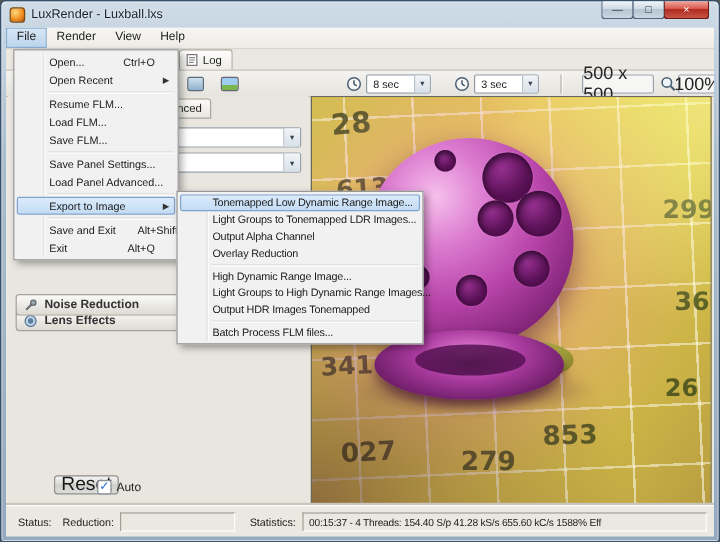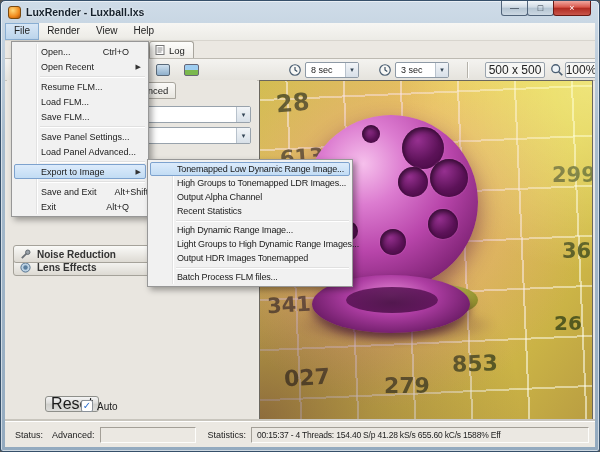--- a/index.html
+++ b/index.html
@@ -4,21 +4,21 @@
 <style>
   * { box-sizing: border-box; margin: 0; padding: 0; }
   html,body { width:600px; height:452px; overflow:hidden; font-family:"Liberation Sans", sans-serif; background:#555; }
 
   .window { position:absolute; inset:0; border:1px solid #36506a;
     background:linear-gradient(180deg,#cfdce8,#a8bccd 30%,#93aabf);
     border-radius:5px 5px 3px 3px;
     box-shadow:inset 0 0 0 1px rgba(255,255,255,.55); }
 
   
-  .titlebar { position:absolute; left:0; right:0; top:0; height:22px; display:flex; align-items:center; padding:0 7px;font-weight:bold; }
+  .titlebar { position:absolute; left:0; right:0; top:0; height:22px; display:flex; align-items:center; padding:0 7px; }
   .app-icon { width:13px; height:13px; border-radius:3px; margin-right:5px;
     background:radial-gradient(circle at 35% 30%, #ffd97a, #f08a1d 60%, #a84e08); border:1px solid #7a4a10; }
   .title-text { font-size:10.5px; color:#15202b; text-shadow:0 0 3px rgba(255,255,255,.9); }
   .win-controls { position:absolute; top:0; right:8px; display:flex; }
   .win-btn { height:15px; width:27px; display:flex; align-items:center; justify-content:center;
     font-size:9px; color:#25313d; border:1px solid #51647a; border-top:none;
     background:linear-gradient(#f2f6fa,#cfdae4 45%,#b4c4d2 50%,#ccd8e2);
     border-radius:0 0 3px 3px; margin-left:-1px; cursor:default; }
   .win-btn.close { width:38px; color:#fff;
     background:linear-gradient(#f0a8a0,#d8564a 45%,#b02a20 50%,#c8554a); border-color:#6a1a14; }
@@ -45,21 +45,21 @@
   .icon-box { width:14px; height:12px; border-radius:2px; border:1px solid #5a6a7a;
     background:linear-gradient(#cfe0ee,#8fb0cc); }
   .icon-photo { width:15px; height:12px; border-radius:2px; border:1px solid #667;
     background:linear-gradient(#9ecdf0 55%, #7ab84e 55%); }
   .tb-combo { position:absolute; top:3px; height:16px; width:54px; background:#fff; border:1px solid #8e9aa6; border-radius:2px;
     display:flex; align-items:center; font-size:9px; color:#222; padding-left:5px; }
   .tb-combo .arr { margin-left:auto; width:13px; height:100%; display:flex; align-items:center; justify-content:center;
     font-size:7px; color:#345; background:linear-gradient(#f2f5f8,#d8e0e8); border-left:1px solid #b8c2cc; }
   .tb-sep { position:absolute; top:3px; width:1px; height:16px; background:#b5b2aa; box-shadow:1px 0 0 #fdfdfb; }
   .tb-box { position:absolute; top:3px; height:16px; border:1px solid #9aa4ae; background:#f6f6f4; border-radius:2px;
-    font-size:12px; color:#222; display:flex; align-items:center; justify-content:center; }
+    font-size:15px; color:#222; display:flex; align-items:center; justify-content:center; }
 
   
   .left-panel { position:absolute; left:2px; top:57px; width:250px; bottom:26px; background:#e9e6e0; }
   .panel-tab { position:absolute; top:2px; height:17px; display:flex; align-items:center; gap:4px; padding:0 7px;
     background:linear-gradient(#fbfaf8,#e8e6e0); border:1px solid #a8a59d; border-radius:3px 3px 0 0; font-size:9.5px; color:#222; }
   .pcombo { position:absolute; left:6px; right:6px; height:17px; background:#fff; border:1px solid #98a2ac; border-radius:2px;
     display:flex; align-items:center; }
   .pcombo .arr { margin-left:auto; width:14px; height:100%; display:flex; align-items:center; justify-content:center;
     font-size:7px; color:#345; background:linear-gradient(#f2f5f8,#d8e0e8); border-left:1px solid #b8c2cc; }
   .group-header { position:absolute; left:6px; right:6px; height:18px; display:flex; align-items:center; gap:6px; padding:0 6px;
@@ -289,21 +289,21 @@
         <div class="hole" style="left:18px;  top:58px;  width:24px; height:24px;"></div>
         <div class="hole" style="left:58px;  top:10px;  width:18px; height:18px;"></div>
       </div>
 
       <div class="ring"></div>
       <div class="ring-hole"></div>
     </div>
 
     <div class="statusbar">
       <span class="sb-label">Status:</span>
-      <span class="sb-label">Advanced:</span>
+      <span class="sb-label">Reduction:</span>
       <span class="sb-field" style="width:96px;"></span>
       <span class="sb-label" style="margin-left:12px;">Statistics:</span>
       <span class="sb-field stats-field" style="flex:1;">00:15:37 - 4 Threads: 154.40 S/p 41.28 kS/s 655.60 kC/s 1588% Eff</span>
     </div>
 
     <div class="menu-popup file-menu">
       <div class="mi">
         <span>Open...</span>
         <span class="sc">Ctrl+O</span>
       </div>
@@ -342,27 +342,27 @@
         <span>Exit</span>
         <span class="sc">Alt+Q</span>
       </div>
     </div>
 
     <div class="menu-popup sub-menu">
       <div class="mi hl">
         <span>Tonemapped Low Dynamic Range Image...</span>
       </div>
       <div class="mi">
-        <span>High Groups to Tonemapped LDR Images...</span>
+        <span>Light Groups to Tonemapped LDR Images...</span>
       </div>
       <div class="mi">
         <span>Output Alpha Channel</span>
       </div>
       <div class="mi">
-        <span>Recent Statistics</span>
+        <span>Overlay Reduction</span>
       </div>
       <div class="msep"></div>
       <div class="mi">
         <span>High Dynamic Range Image...</span>
       </div>
       <div class="mi">
         <span>Light Groups to High Dynamic Range Images...</span>
       </div>
       <div class="mi">
         <span>Output HDR Images Tonemapped</span>

